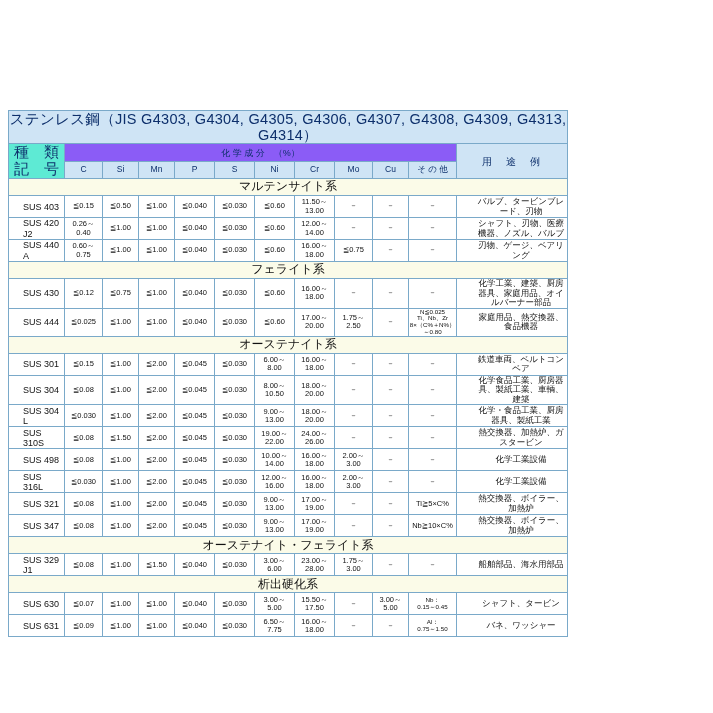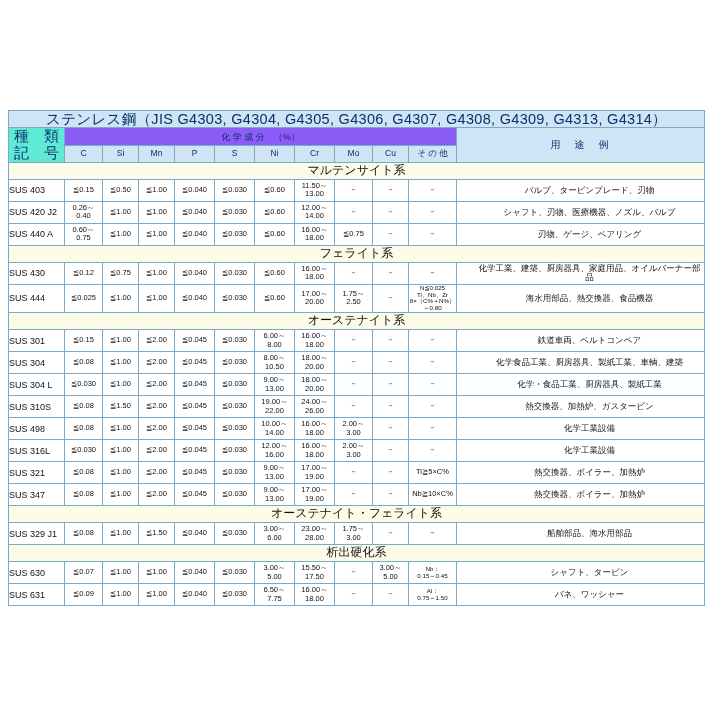--- a/index.html
+++ b/index.html
@@ -17,21 +17,21 @@
     background: #ffffff;
   }
   #table-wrap {
     position: absolute;
     left: 8px;
     top: 110px;
     width: 697px;
   }
   table.spec {
     border-collapse: collapse;
-    width: 697px;
+    width: 560px;
     table-layout: fixed;
     font-size: 8px;
     color: #111111;
   }
   table.spec td, table.spec th {
     border: 1px solid #7aa9c9;
     padding: 0;
     vertical-align: middle;
     text-align: center;
     line-height: 1.12;
@@ -84,21 +84,21 @@
     padding: 2px 0 2px 6px;
     height: 16px;
   }
   
   .data-row td {
     height: 21px;
     background: #ffffff;
   }
   .data-row td.grade {
     text-align: left;
-    padding-left: 0;
+    padding-left: 14px;
     font-size: 9px;
   }
   .data-row td.use {
     text-align: center;
     padding-left: 18px;
     font-size: 8.5px;
     margin-top: 36px;
   }
   .data-row td.num {
     font-size: 7.5px;
@@ -251,21 +251,21 @@
             <td class="num">
               <span class="two-line">1.75～</span>
               <span class="two-line">2.50</span>
             </td>
             <td class="num dash">－</td>
             <td class="other">
               <span class="two-line">N≦0.025</span>
               <span class="two-line">Ti、Nb、Zr</span>
               <span class="two-line">8×（C%＋N%）～0.80</span>
             </td>
-            <td class="use">海水用部品、熱交換器、食品機器</td>
+            <td class="use">家庭用品、熱交換器、食品機器</td>
           </tr>
           <tr class="group-row">
             <td colspan="12">オーステナイト系</td>
           </tr>
           <tr class="data-row">
             <td class="grade">SUS 301</td>
             <td class="num">≦0.15</td>
             <td class="num">≦1.00</td>
             <td class="num">≦2.00</td>
             <td class="num">≦0.045</td>

